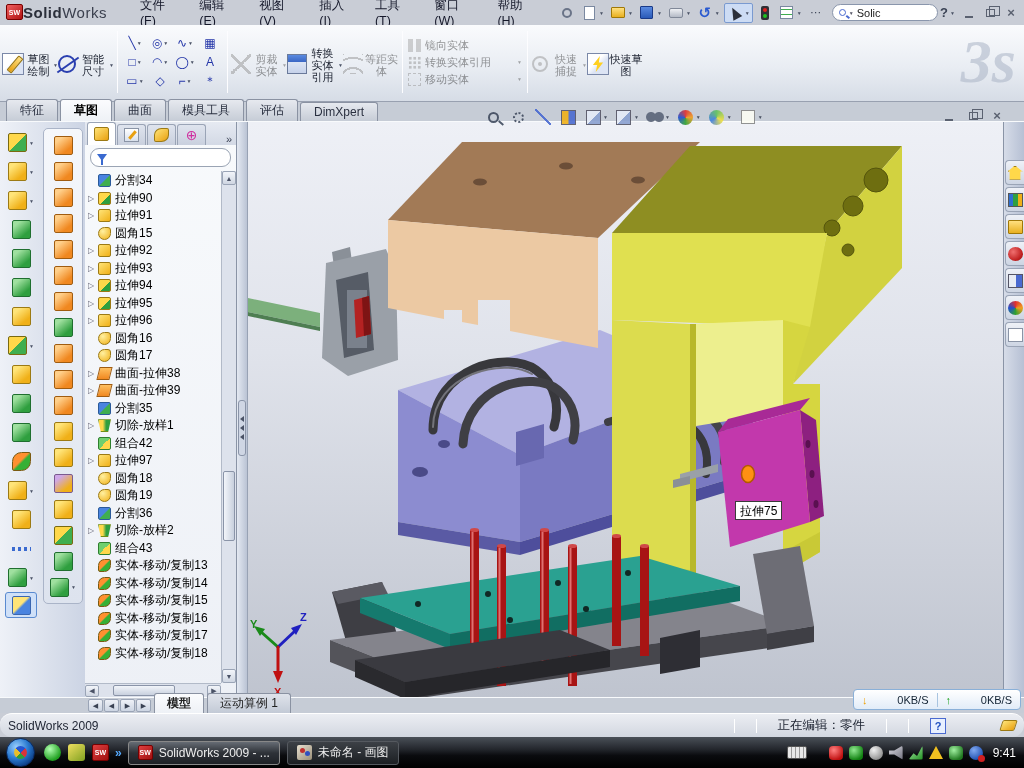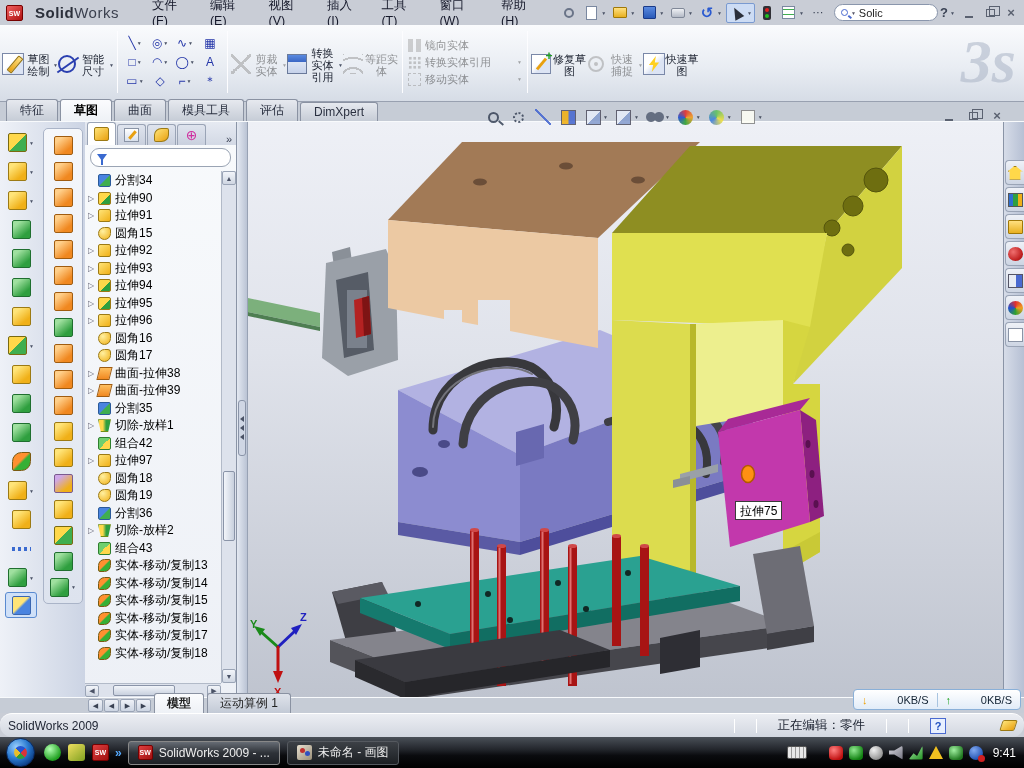--- a/index.html
+++ b/index.html
@@ -2,21 +2,21 @@
 <html><head>
 <meta charset="utf-8">
 <style>
   *{margin:0;padding:0;box-sizing:border-box;}
   html,body{width:1024px;height:768px;overflow:hidden;font-family:"Liberation Sans","DejaVu Sans",sans-serif;}
   body{position:relative;background:#c9cdd6;font-size:12px;}
 
   
   .titlebar{position:absolute;top:0;left:0;width:1024px;height:25px;
     background:linear-gradient(#e3eafб,#dce4f2 0%,#b5c2da 55%,#9fafcc);display:flex;align-items:center;padding:0 4px;}
-  .logo{display:flex;align-items:flex-end;gap:12px;padding:0 6px 0 2px;}
+  .logo{display:flex;align-items:flex-start;gap:0;padding:0 6px 0 2px;}
   .logo-cube{width:17px;height:16px;background:linear-gradient(140deg,#f06060,#b01212);border:1px solid #700;
     color:#fff;font-size:7px;font-weight:bold;display:flex;align-items:center;justify-content:center;border-radius:2px;}
   .logo-text{font-size:15px;color:#3a3f4d;letter-spacing:.5px;}
   .logo-text b{color:#2b2f3a;}
   .menubar{display:flex;margin-left:16px;}
   .menu-item{padding:3px 11px;color:#15182a;font-size:12.5px;cursor:default;}
   .tb-icons{display:flex;align-items:center;margin-left:10px;gap:2px;}
   .tbi{display:flex;align-items:center;padding:1px 2px;border-radius:2px;}
   .tbi.pressed{background:#cddcf4;border:1px solid #7a9ad0;}
   .tbi-slot{width:16px;height:16px;display:flex;align-items:center;justify-content:center;position:relative;}
@@ -440,26 +440,20 @@
       <span class="s-lbl">转换实体引用</span>
     </div>
       <div class="srow disabled dd">
       <span class="s-ic ic-rb-move"></span>
       <span class="s-lbl">移动实体</span>
     </div>
     </div>
   <div class="rsep"></div>
   <div style="display:flex">
 
-      <div class="rbtn">
-      <span class="rb-ic">
-          <span class="ic-rb-repair"></span>
-        </span>
-      <span class="rb-lbl">修复草图</span>
-    </div>
       <div class="rbtn disabled dd">
       <span class="rb-ic">
           <span class="ic-rb-snap"></span>
         </span>
       <span class="rb-lbl">快速捕捉</span>
     </div>
       <div class="rbtn">
       <span class="rb-ic">
           <span class="ic-rb-rapid"></span>
         </span>

